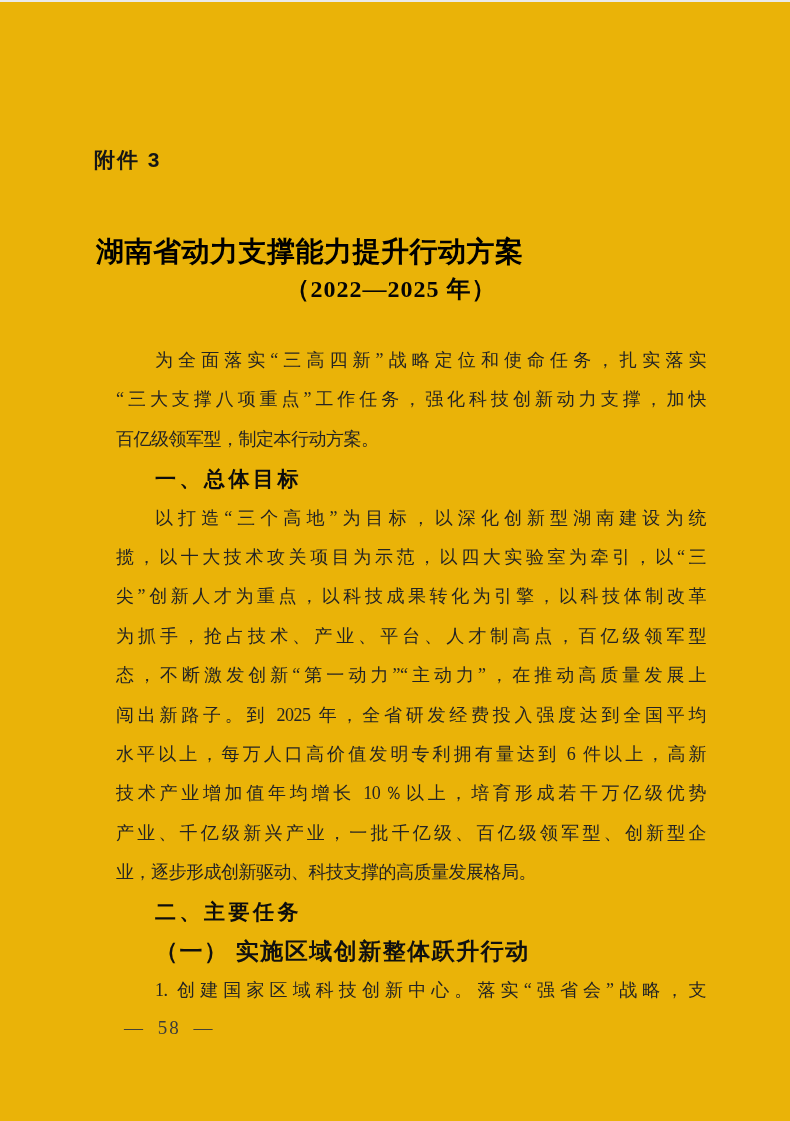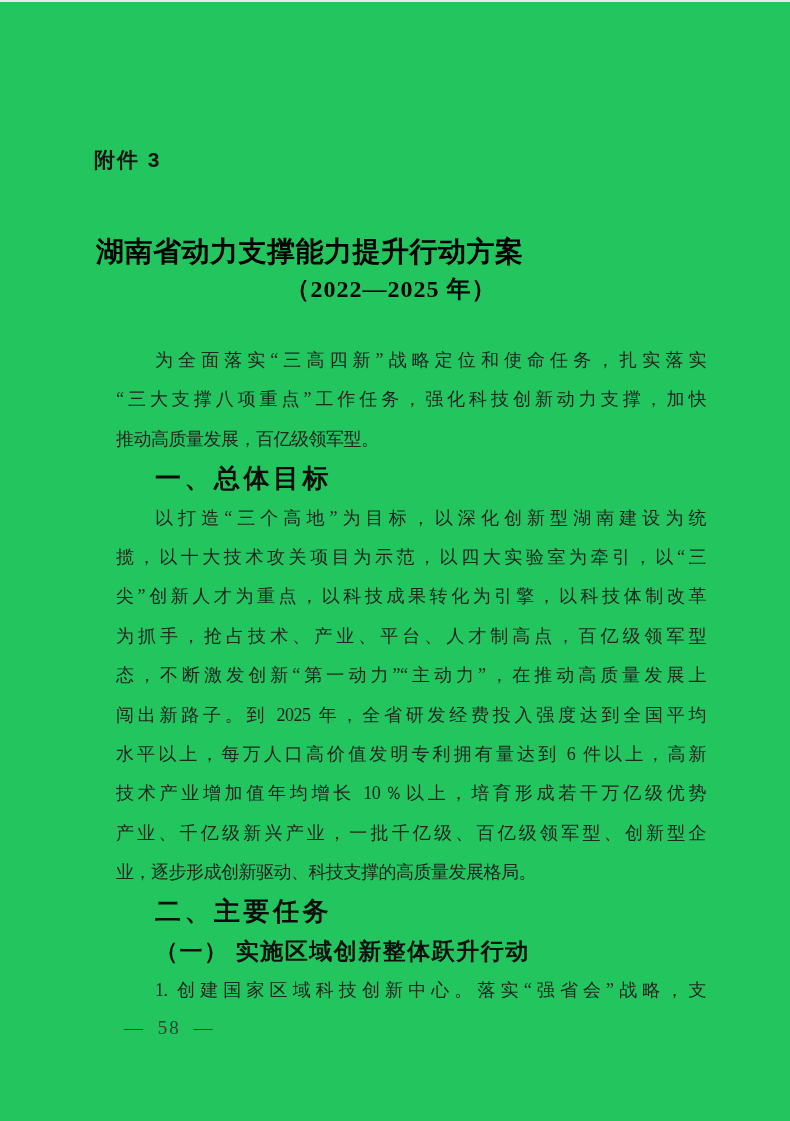--- a/index.html
+++ b/index.html
@@ -1,18 +1,18 @@
 <!DOCTYPE html>
 <html><head>
 <meta charset="utf-8">
 <style>
   html, body { margin:0; padding:0; background:#ffffff; }
   .page {
     position:relative; width:790px; height:1121px;
-    background:#22c55e; overflow:hidden;
+    background:#eab308; overflow:hidden;
     font-family:"Liberation Serif", serif;
   }
   .scan-edge {
     position:absolute; top:0; left:0; right:0; height:2px;
     background:#eaeaea;
   }
   .attachment {
     position:absolute; top:146px; left:94px;
     font-family:"Liberation Sans", sans-serif;
     font-weight:bold; font-size:21px; color:#161616;
@@ -40,21 +40,21 @@
     color:#242424; white-space:nowrap;
   }
   .line.fill {
     white-space:normal;
     text-align:justify;
     text-align-last:justify;
   }
   .line.indent { padding-left:39px; }
   .line.h1 {
     font-family:"Liberation Sans", sans-serif;
-    font-weight:bold; font-size:26px; letter-spacing:3.5px;
+    font-weight:bold; font-size:21px; letter-spacing:3.5px;
     color:#0d0d0d;
   }
   .line.h2 {
     font-weight:bold; font-size:23px; letter-spacing:1.5px;
     color:#101010;
   }
   .footer {
     position:absolute; top:1016px; left:124px;
     font-size:19px; line-height:24px;
     color:#3c3c3c; letter-spacing:2px; word-spacing:6px;
@@ -68,21 +68,21 @@
 
   <div class="attachment">附件 3</div>
 
   <div class="title">湖南省动力支撑能力提升行动方案</div>
 
   <div class="subtitle">（2022—2025 年）</div>
 
   <div class="content">
       <div class="line body indent fill">为全面落实“三高四新”战略定位和使命任务，扎实落实</div>
       <div class="line body fill">“三大支撑八项重点”工作任务，强化科技创新动力支撑，加快</div>
-      <div class="line body">推动高质量发展，百亿级领军型。</div>
+      <div class="line body">百亿级领军型，制定本行动方案。</div>
       <div class="line h1 indent">一、总体目标</div>
       <div class="line body indent fill">以打造“三个高地”为目标，以深化创新型湖南建设为统</div>
       <div class="line body fill">揽，以十大技术攻关项目为示范，以四大实验室为牵引，以“三</div>
       <div class="line body fill">尖”创新人才为重点，以科技成果转化为引擎，以科技体制改革</div>
       <div class="line body fill">为抓手，抢占技术、产业、平台、人才制高点，百亿级领军型</div>
       <div class="line body fill">态，不断激发创新“第一动力”“主动力”，在推动高质量发展上</div>
       <div class="line body fill">闯出新路子。到 2025 年，全省研发经费投入强度达到全国平均</div>
       <div class="line body fill">水平以上，每万人口高价值发明专利拥有量达到 6 件以上，高新</div>
       <div class="line body fill">技术产业增加值年均增长 10％以上，培育形成若干万亿级优势</div>
       <div class="line body fill">产业、千亿级新兴产业，一批千亿级、百亿级领军型、创新型企</div>

